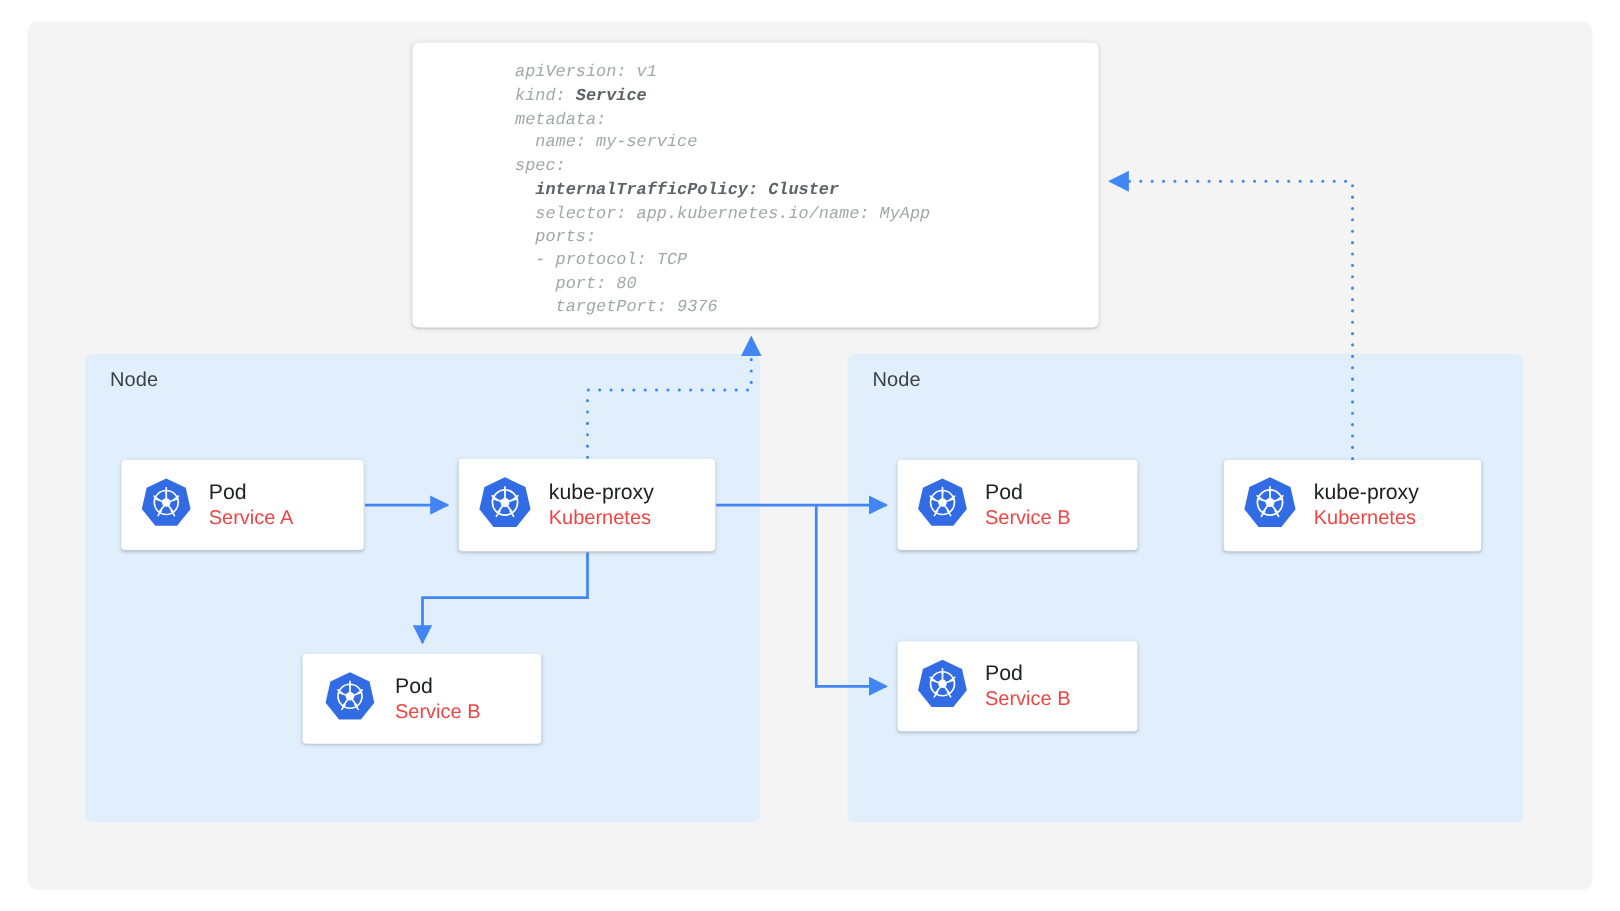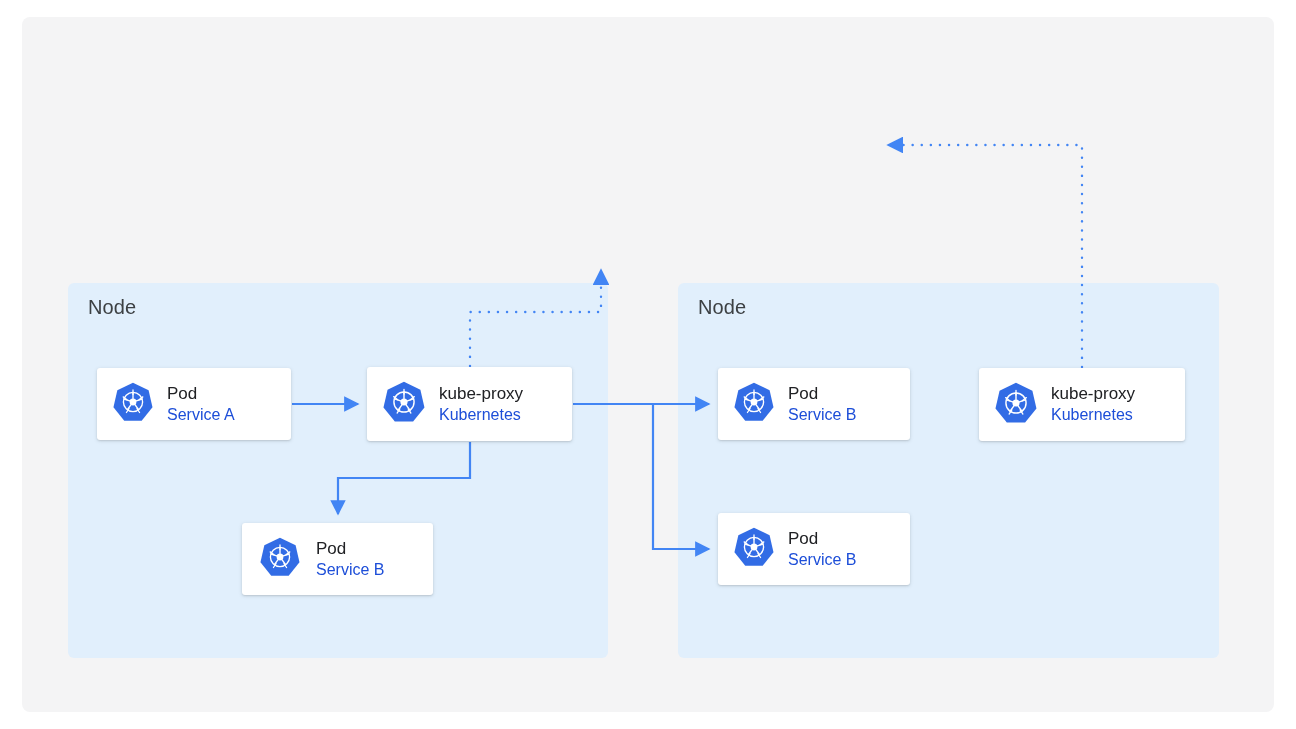--- a/index.html
+++ b/index.html
@@ -31,21 +31,21 @@
   
   .node {
     position: absolute;
     background: #e1effc;
     border-radius: 6px;
   }
   .node-label {
     position: absolute;
     left: 20px;
     top: 13px;
-    font-size: 20px;
+    font-size: 16px;
     color: #3c4043;
     letter-spacing: .1px;
   }
   #node-left  { left: 68px;  top: 283px; width: 540px; height: 375px; }
   #node-right { left: 678px; top: 283px; width: 541px; height: 375px; }
 
   
   .card {
     position: absolute;
     background: #ffffff;
@@ -65,21 +65,21 @@
     flex-direction: column;
     justify-content: space-between;
     line-height: 1.22;
   }
   .card-title {
     font-size: 17px;
     color: #202124;
   }
   .card-sub {
     font-size: 16px;
-    color: #1d4ed8;
+    color: #ef4444;
   }
 
   #pod-a        { left: 97px;  top: 368px; width: 194px; height: 72px; }
   #kube-proxy-l { left: 367px; top: 367px; width: 205px; height: 74px; }
   #pod-b-local  { left: 242px; top: 523px; width: 191px; height: 72px; }
   #pod-b-r1     { left: 718px; top: 368px; width: 192px; height: 72px; }
   #pod-b-r2     { left: 718px; top: 513px; width: 192px; height: 72px; }
   #kube-proxy-r { left: 979px; top: 368px; width: 206px; height: 73px; }
 
   
@@ -155,20 +155,33 @@
 
     <path d="M 573 404 L 709 404" fill="none" stroke="#4285f4" stroke-width="2.2" marker-end="url(#arrow-solid)"></path>
 
     <path d="M 653 404 L 653 549 L 709 549" fill="none" stroke="#4285f4" stroke-width="2.2" stroke-linejoin="miter" marker-end="url(#arrow-solid)"></path>
 
     <path d="M 470 366 L 470 312 L 601 312 L 601 270" fill="none" stroke="#4285f4" stroke-width="2.4" stroke-dasharray="0.1 9" stroke-linecap="round" marker-end="url(#arrow-dot)"></path>
 
     <path d="M 1082 367 L 1082 145 L 888 145" fill="none" stroke="#4285f4" stroke-width="2.4" stroke-dasharray="0.1 9" stroke-linecap="round" marker-end="url(#arrow-dot)"></path>
   </svg>
 
+  <div id="yaml-card">
+    <pre id="yaml-code">apiVersion: v1
+kind: <span class="em">Service</span>
+metadata:
+  name: my-service
+spec:
+<span class="em">  internalTrafficPolicy: Cluster</span>
+  selector: app.kubernetes.io/name: MyApp
+  ports:
+  - protocol: TCP
+    port: 80
+    targetPort: 9376</pre>
+  </div>
 
   <div class="card" id="pod-a">
     <span class="k8s-logo">
       <svg width="40" height="40" viewBox="0 0 100 100" aria-hidden="true">
         <polygon points="50,3 90.7,22.6 100.8,66.6 72.7,101.9 27.3,101.9 -0.8,66.6 9.3,22.6" transform="translate(0,-4) scale(0.96) translate(2,3)" fill="#326ce5"></polygon>
         <g stroke="#ffffff" stroke-width="3.4" fill="none" stroke-linecap="round">
           <circle cx="50" cy="50" r="24"></circle>
           <circle cx="50" cy="50" r="8.5" fill="#ffffff" stroke="none"></circle>
           <line x1="50" y1="26" x2="50" y2="41.5"></line>
           <line x1="72.8" y1="42.6" x2="58" y2="47.4"></line>

